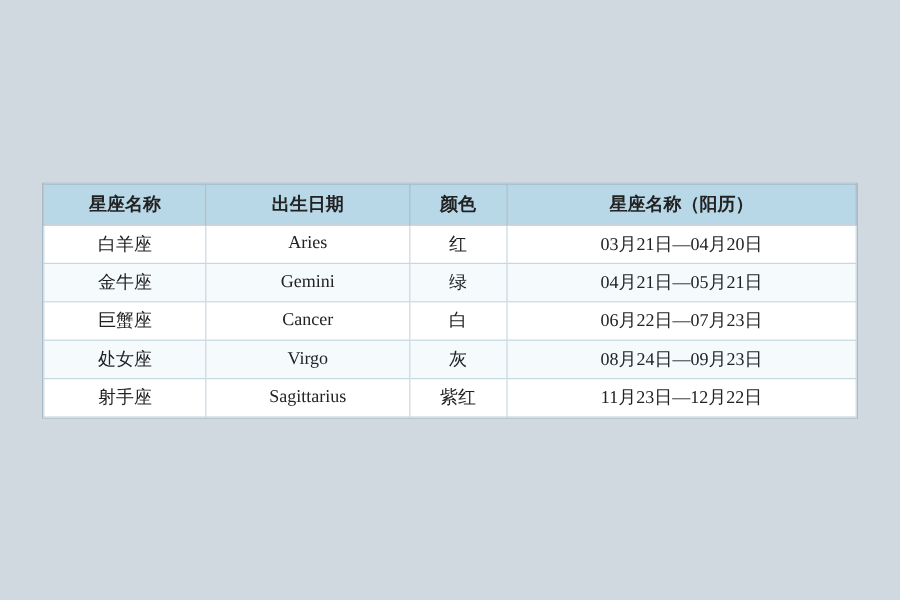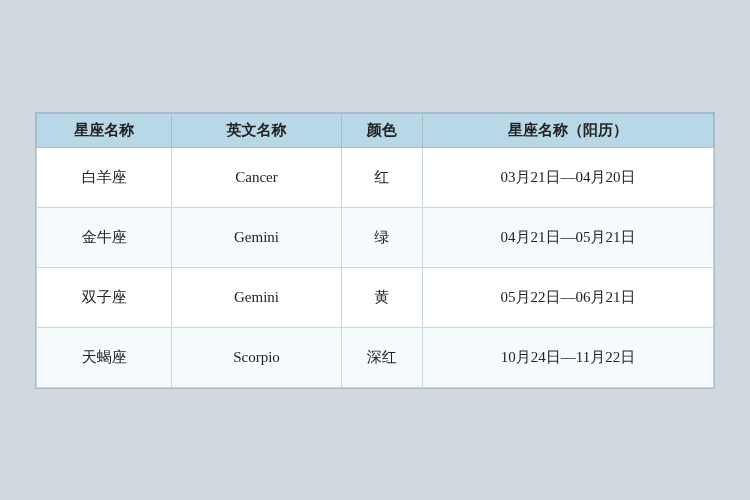--- a/index.html
+++ b/index.html
@@ -46,63 +46,69 @@
     tbody tr {
       background-color: #ffffff;
     }
 
     tbody tr:nth-child(even) {
       background-color: #f5fafd;
     }
 
     tbody td {
       border: 1px solid #c8d8e0;
-      padding: 20px 10px;
+      padding: 6px 10px;
       text-align: center;
       color: #222;
     }
 
     .col-chinese { width: 20%; }
     .col-english { width: 25%; }
     .col-color   { width: 12%; }
     .col-date    { width: 43%; }
   </style>
 </head>
 <body>
 
 <div class="table-container">
   <table>
     <thead>
       <tr>
         <th class="col-chinese">星座名称</th>
-        <th class="col-english">英文名称</th>
+        <th class="col-english">出生日期</th>
         <th class="col-color">颜色</th>
         <th class="col-date">星座名称（阳历）</th>
       </tr>
     </thead>
     <tbody id="table-body">
     <tr>
           <td>白羊座</td>
-          <td>Cancer</td>
+          <td>Aries</td>
           <td>红</td>
           <td>03月21日—04月20日</td>
         </tr>
         <tr>
           <td>金牛座</td>
           <td>Gemini</td>
           <td>绿</td>
           <td>04月21日—05月21日</td>
         </tr>
         <tr>
-          <td>双子座</td>
-          <td>Gemini</td>
-          <td>黄</td>
-          <td>05月22日—06月21日</td>
+          <td>巨蟹座</td>
+          <td>Cancer</td>
+          <td>白</td>
+          <td>06月22日—07月23日</td>
         </tr>
         <tr>
-          <td>天蝎座</td>
-          <td>Scorpio</td>
-          <td>深红</td>
-          <td>10月24日—11月22日</td>
+          <td>处女座</td>
+          <td>Virgo</td>
+          <td>灰</td>
+          <td>08月24日—09月23日</td>
+        </tr>
+        <tr>
+          <td>射手座</td>
+          <td>Sagittarius</td>
+          <td>紫红</td>
+          <td>11月23日—12月22日</td>
         </tr>
       </tbody>
   </table>
 </div>
 
 </body></html>

